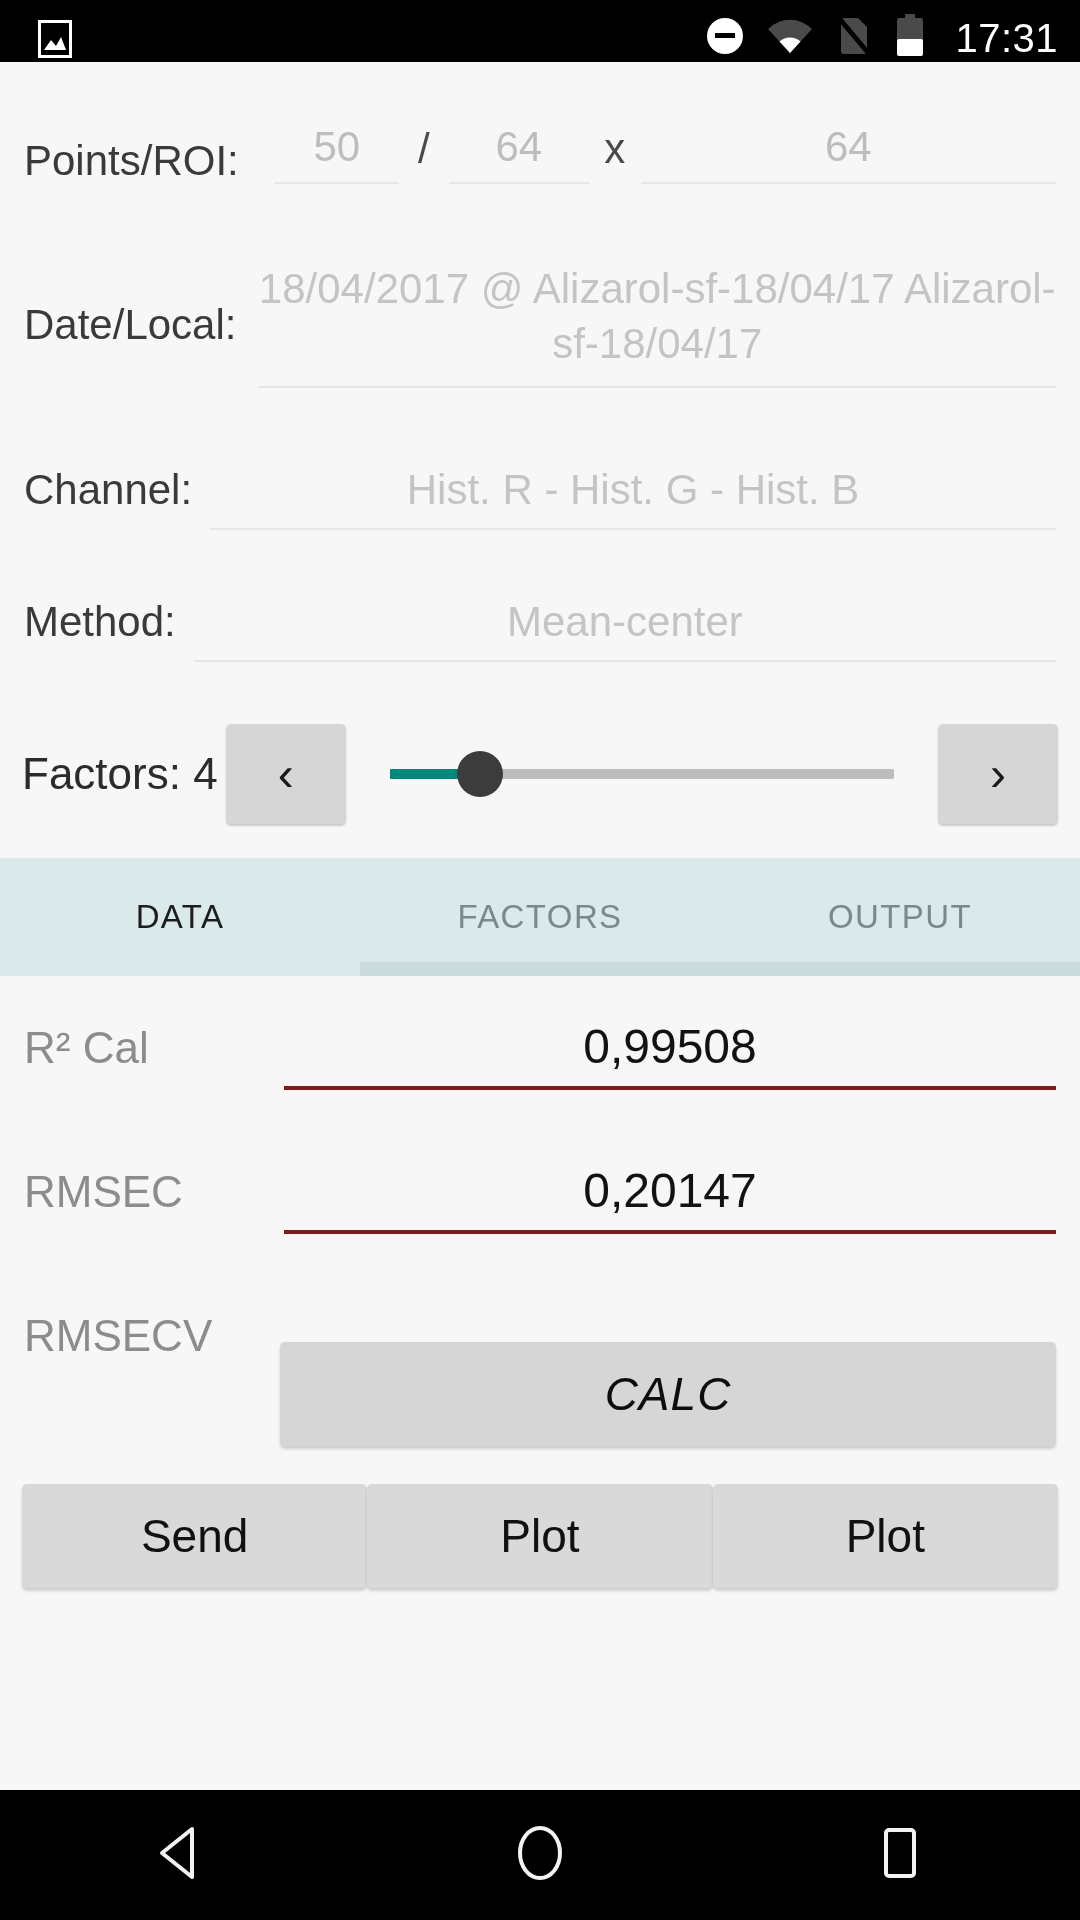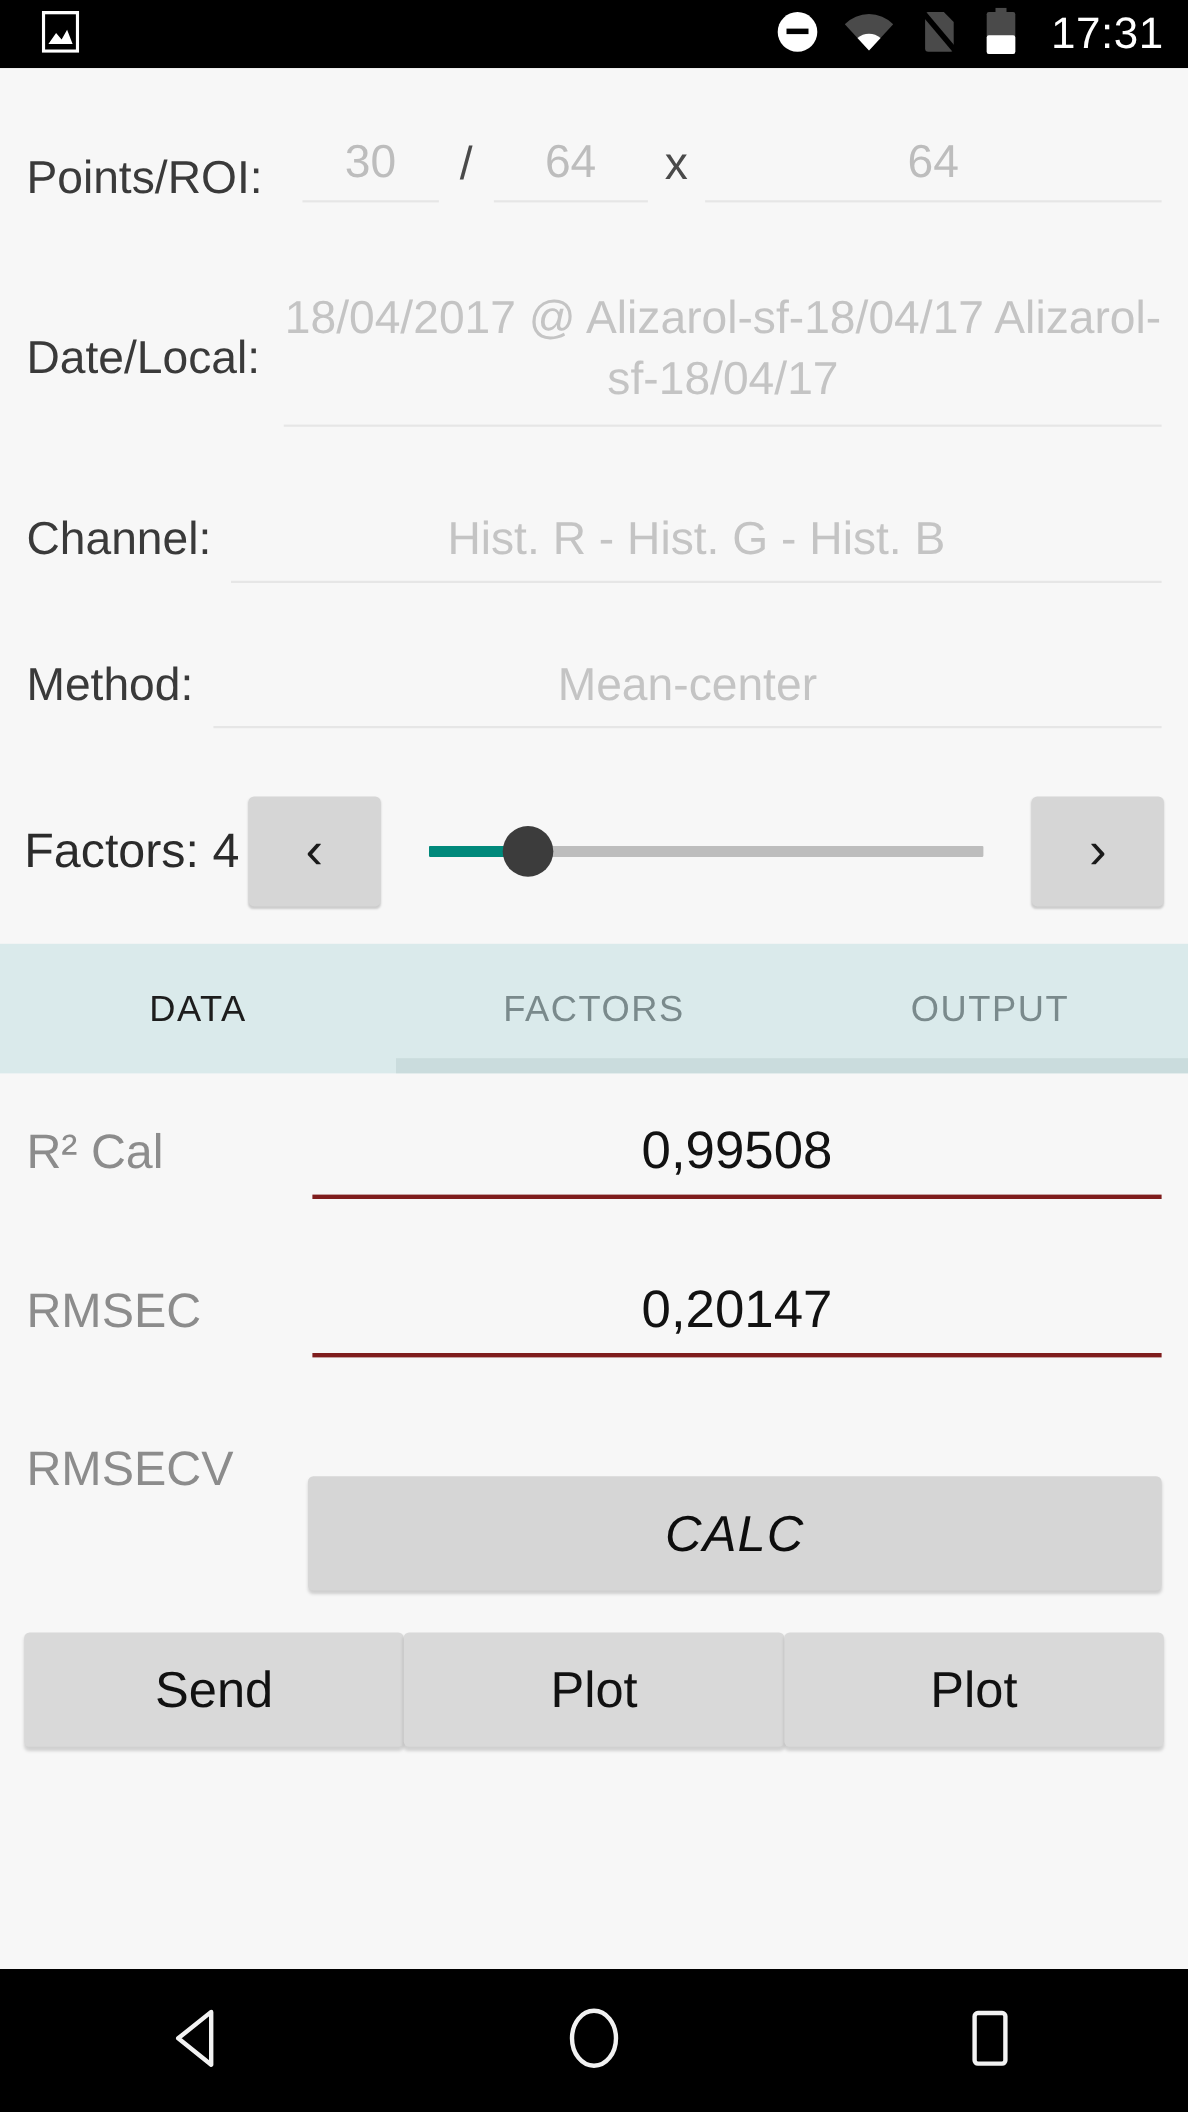--- a/index.html
+++ b/index.html
@@ -19,21 +19,21 @@
     background: #f7f7f7;
     display: flex;
     flex-direction: column;
   }
 
   
   .status-bar {
     height: 62px;
     background: #000000;
     display: flex;
-    align-items: center;
+    align-items: flex-end;
     padding: 0 22px 0 38px;
     flex: 0 0 auto;
   }
   .status-left { display: flex; align-items: center; gap: 16px; }
   .status-right {
     margin-left: auto;
     display: flex;
     align-items: center;
     gap: 22px;
   }
@@ -358,21 +358,21 @@
         </svg>
       </span>
       <span class="status-time">17:31</span>
     </div>
   </div>
 
   <div class="form-area">
 
     <div class="field-row row-points">
       <span class="field-label">Points/ROI:</span>
-      <span class="input-box field-underline pts-a">30</span>
+      <span class="input-box field-underline pts-a">50</span>
       <span class="input-box pts-sep">/</span>
       <span class="input-box field-underline pts-b">64</span>
       <span class="input-box pts-x">x</span>
       <span class="input-box field-underline pts-c">64</span>
     </div>
 
     <div class="field-row row-date">
       <span class="field-label">Date/Local:</span>
       <span class="date-value field-underline">18/04/2017 @ Alizarol-sf-18/04/17 Alizarol-sf-18/04/17</span>
     </div>

